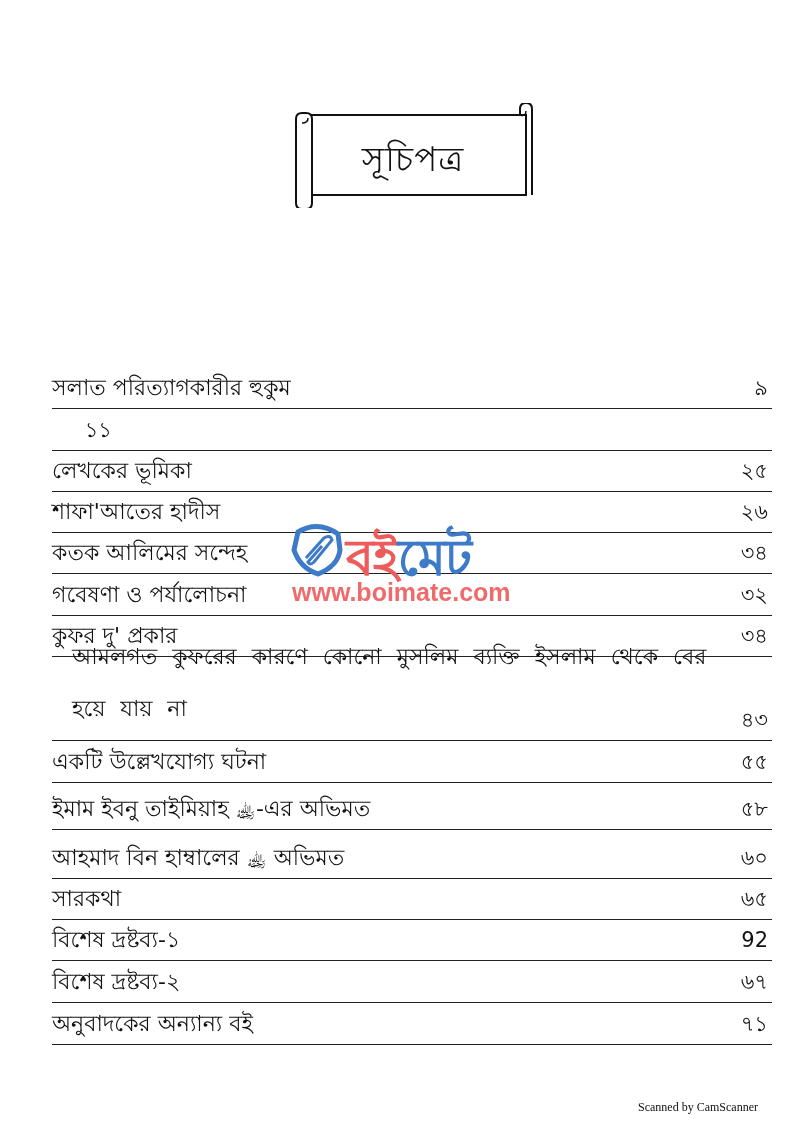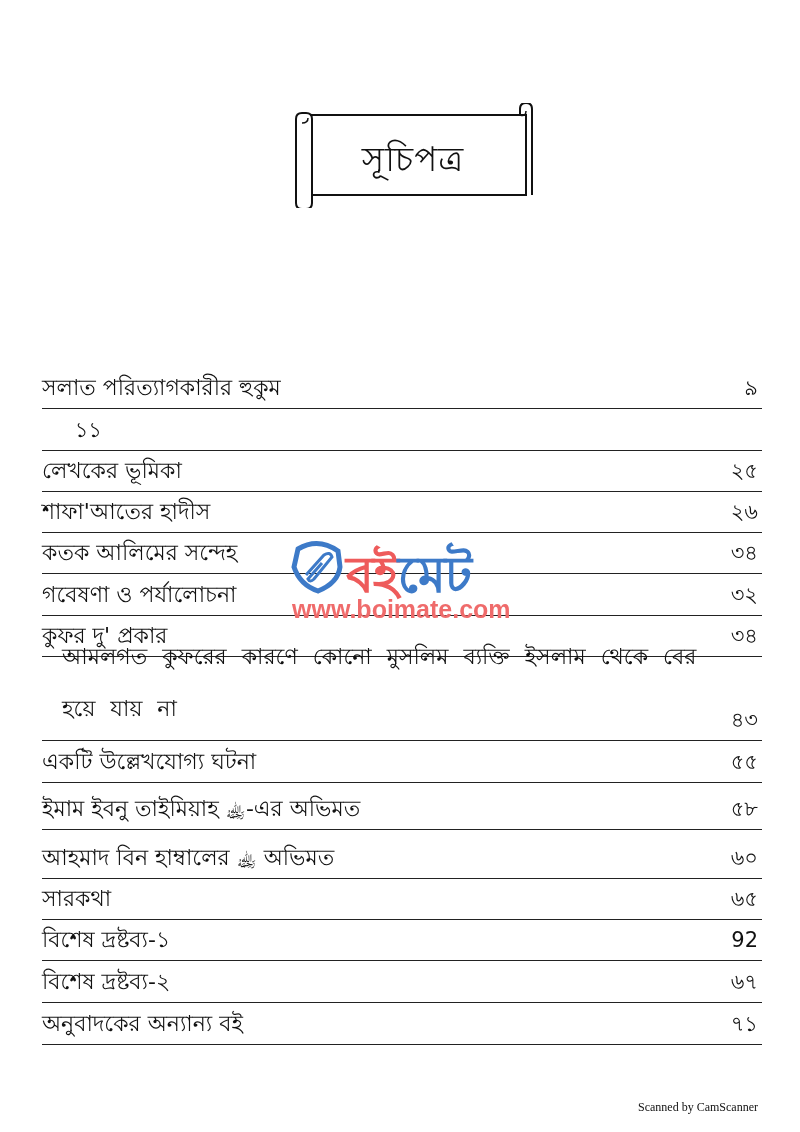--- a/index.html
+++ b/index.html
@@ -6,29 +6,29 @@
     body {
       width: 800px; height: 1132px; background: #ffffff; position: relative;
       overflow: hidden; font-family: "DejaVu Sans", sans-serif; color: #111;
     }
     .scroll-banner { position: absolute; left: 288px; top: 103px; width: 250px; height: 105px; }
     .scroll-banner svg { position: absolute; left: 0; top: 0; }
     .banner-title {
       position: absolute; left: 0; right: 0; top: 30px; text-align: center;
       font-size: 34px; font-weight: normal; letter-spacing: 1px; color: #111;
     }
-    .toc { position: absolute; left: 42px; top: 366px; width: 720px; }
+    .toc { position: absolute; left: 52px; top: 366px; width: 720px; }
     .toc-row {
       position: relative; border-bottom: 1.6px solid #222; box-sizing: border-box;
       display: flex; align-items: flex-end; justify-content: space-between;
     }
     .toc-title { font-size: 22px; line-height: 30px; padding: 0 0 5px 0; white-space: nowrap; }
     .toc-title.multi { white-space: normal; width: 640px; line-height: 52px; word-spacing: 8px; margin-left: 20px; }
     .toc-page { font-size: 21px; line-height: 30px; padding: 0 4px 5px 0; text-align: right; min-width: 60px; }
-    .watermark { position: absolute; left: 288px; top: 537px; width: 230px; height: 90px; pointer-events: none; }
+    .watermark { position: absolute; left: 288px; top: 520px; width: 230px; height: 90px; pointer-events: none; }
     .wm-logo { position: absolute; left: 0; top: 0; }
     .wm-text {
       position: absolute; left: 58px; top: 0px; font-size: 50px; font-weight: bold; color: #ee5b5b;
       letter-spacing: -1px;
     }
     .wm-text .blue { color: #3d7ac8; }
     .wm-url {
       position: absolute; left: 4px; top: 58px; font-size: 25px; font-weight: bold;
       color: #ef6b6b; font-family: "Liberation Sans", sans-serif;
     }

